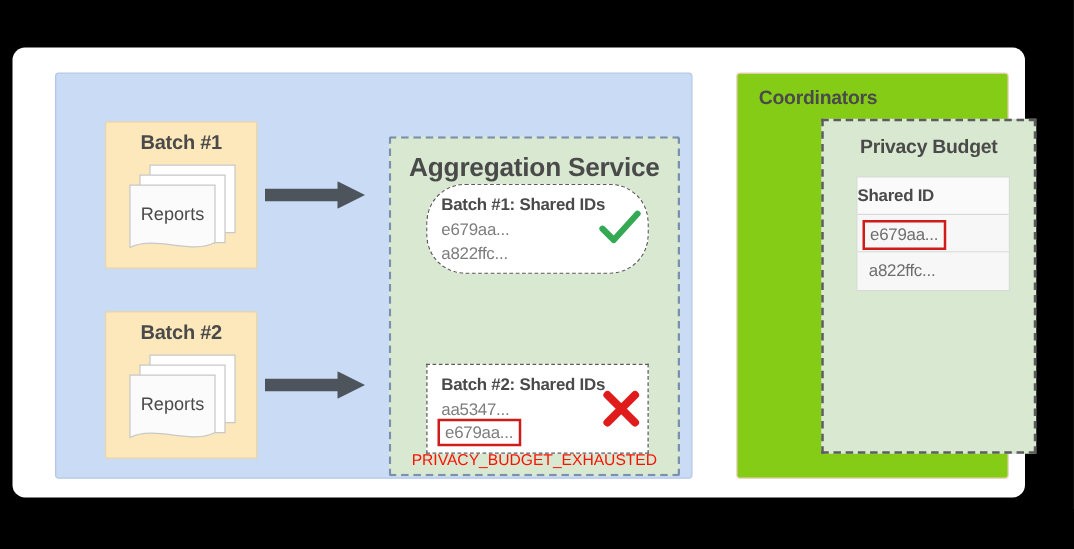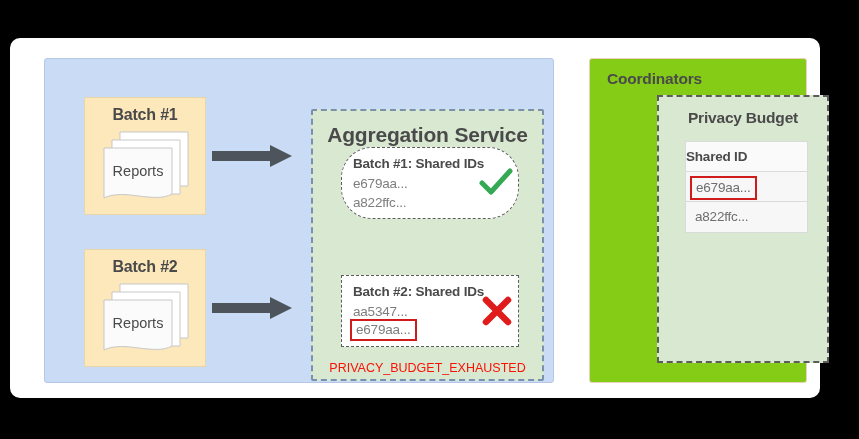--- a/index.html
+++ b/index.html
@@ -74,21 +74,21 @@
     font-size: 21px; font-weight: bold; color: #4a4a4a;
     letter-spacing: -0.2px;
   }
   .id-card {
     position: absolute; left: 28px;
     width: 178px; height: 72px;
     background: #ffffff;
     border: 1.5px dashed #5c5c5c;
   }
   #id-card-1 { top: 36px; border-radius: 31px; }
-  #id-card-2 { top: 164px; }
+  #id-card-2 { top: 180px; }
   .id-card-title {
     position: absolute; left: 11px; top: 8px;
     font-size: 13.5px; font-weight: bold; color: #4a4a4a;
     letter-spacing: -0.2px;
   }
   .id-line {
     position: absolute; left: 11px;
     font-size: 13.5px; color: #7d7d7d;
     letter-spacing: -0.2px;
   }

